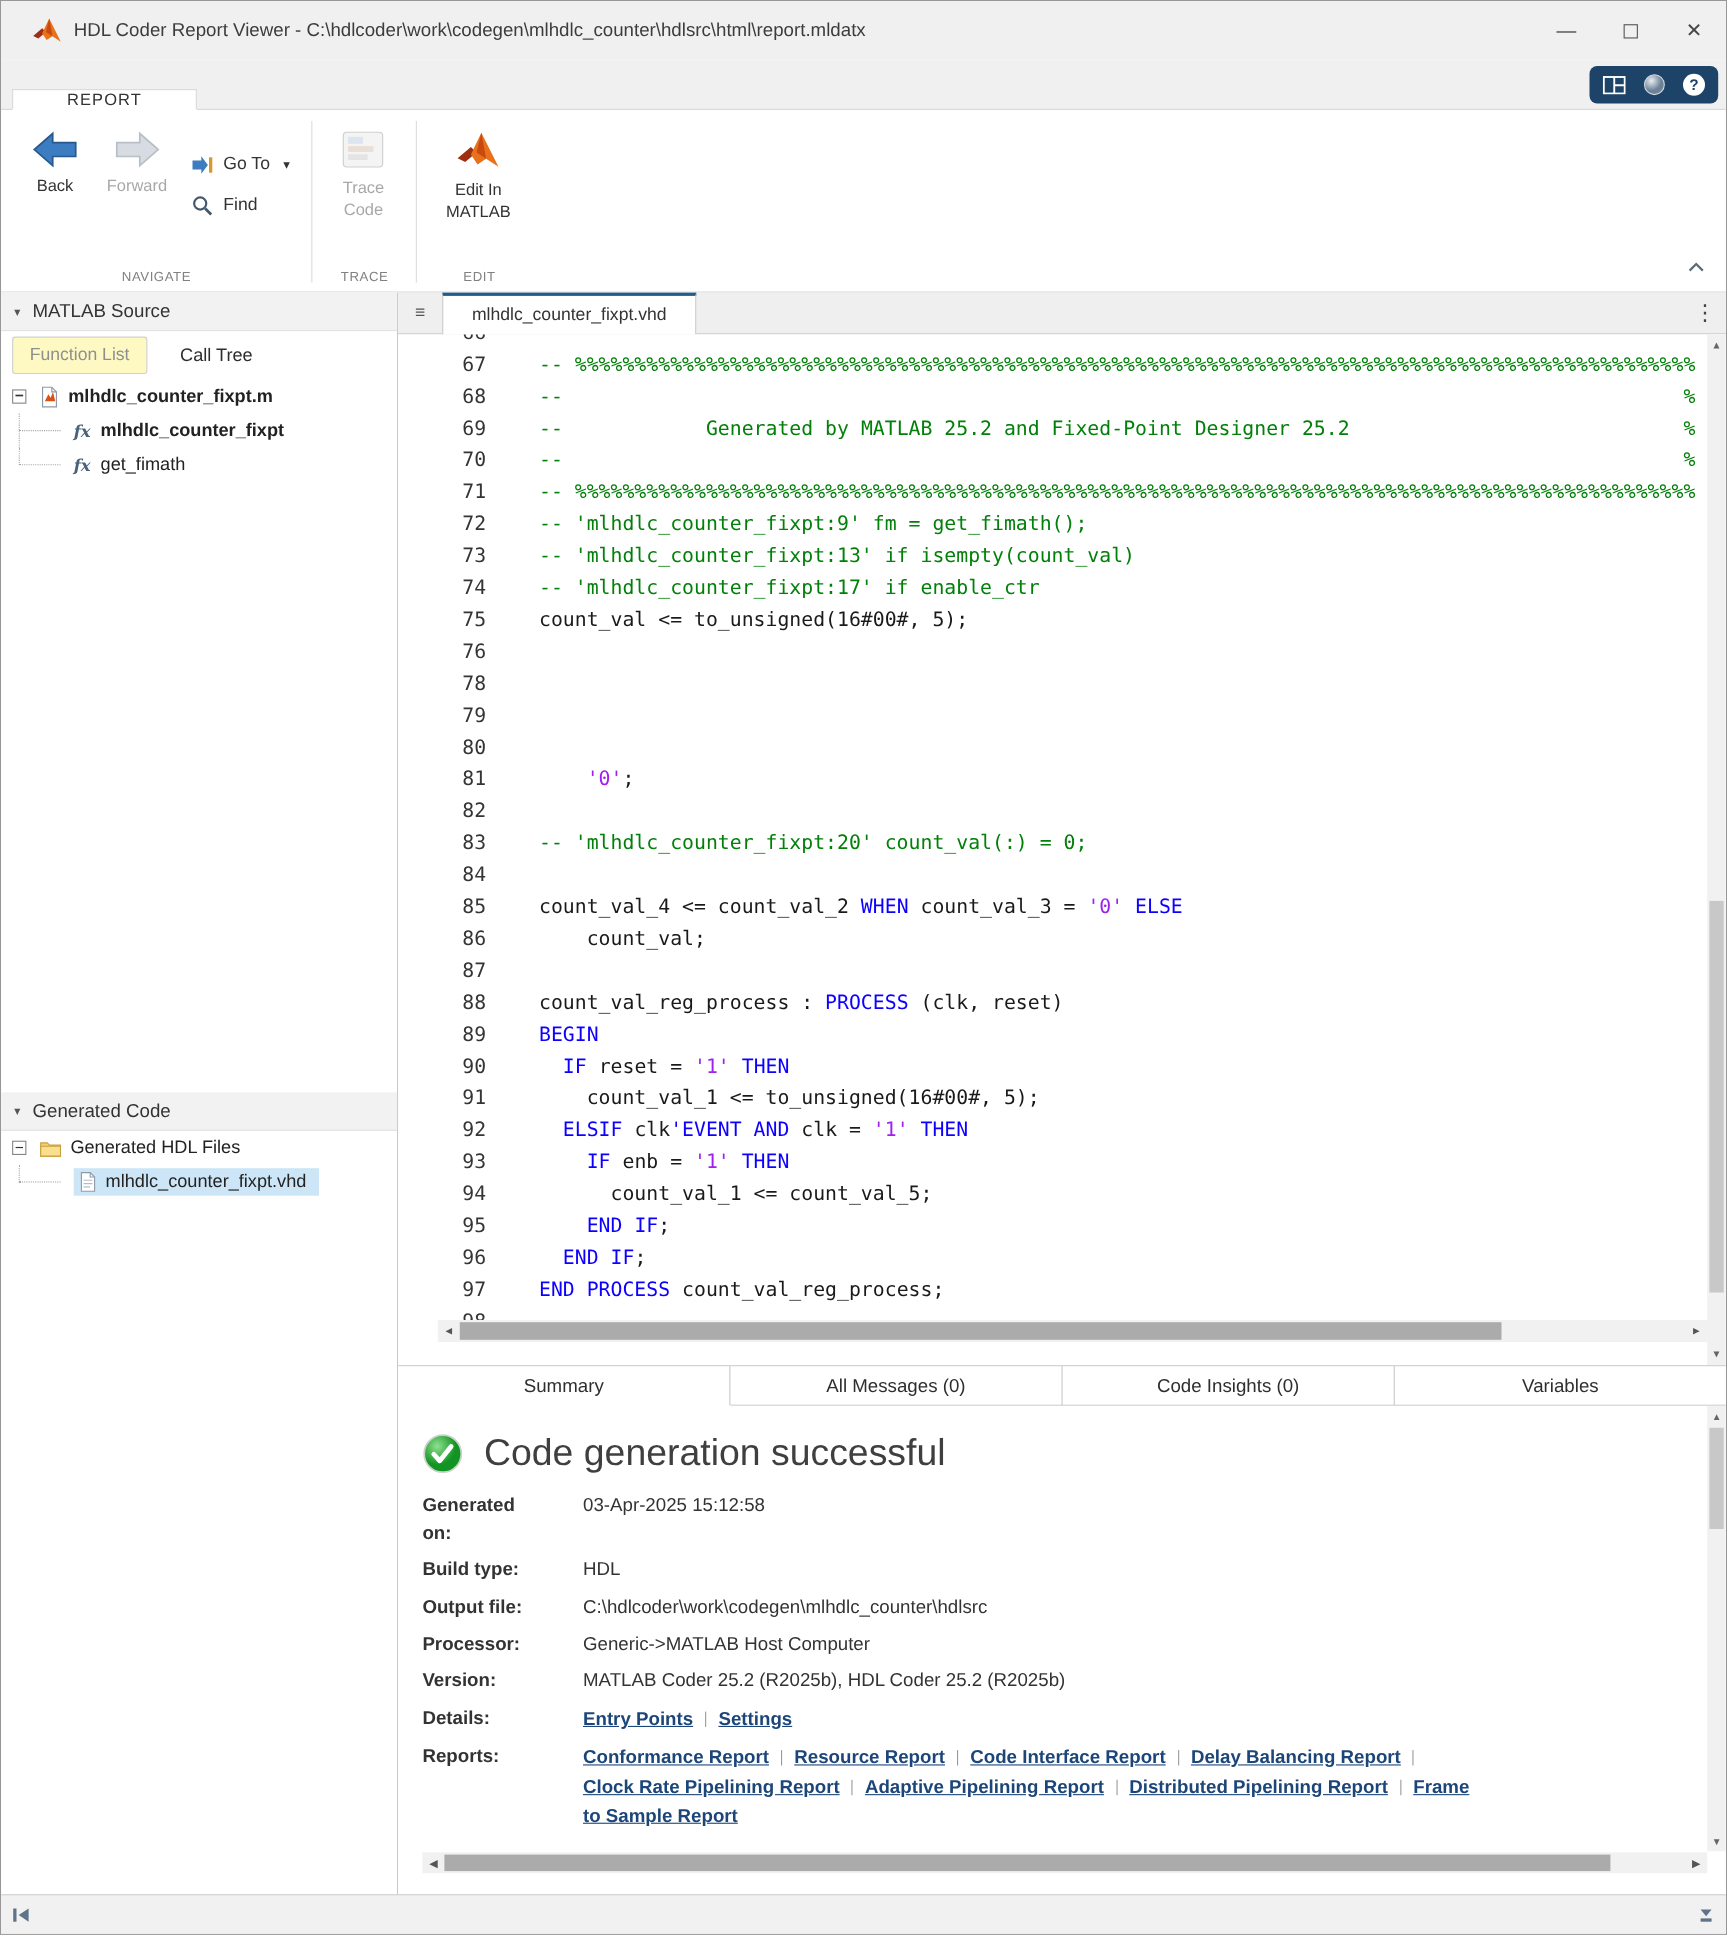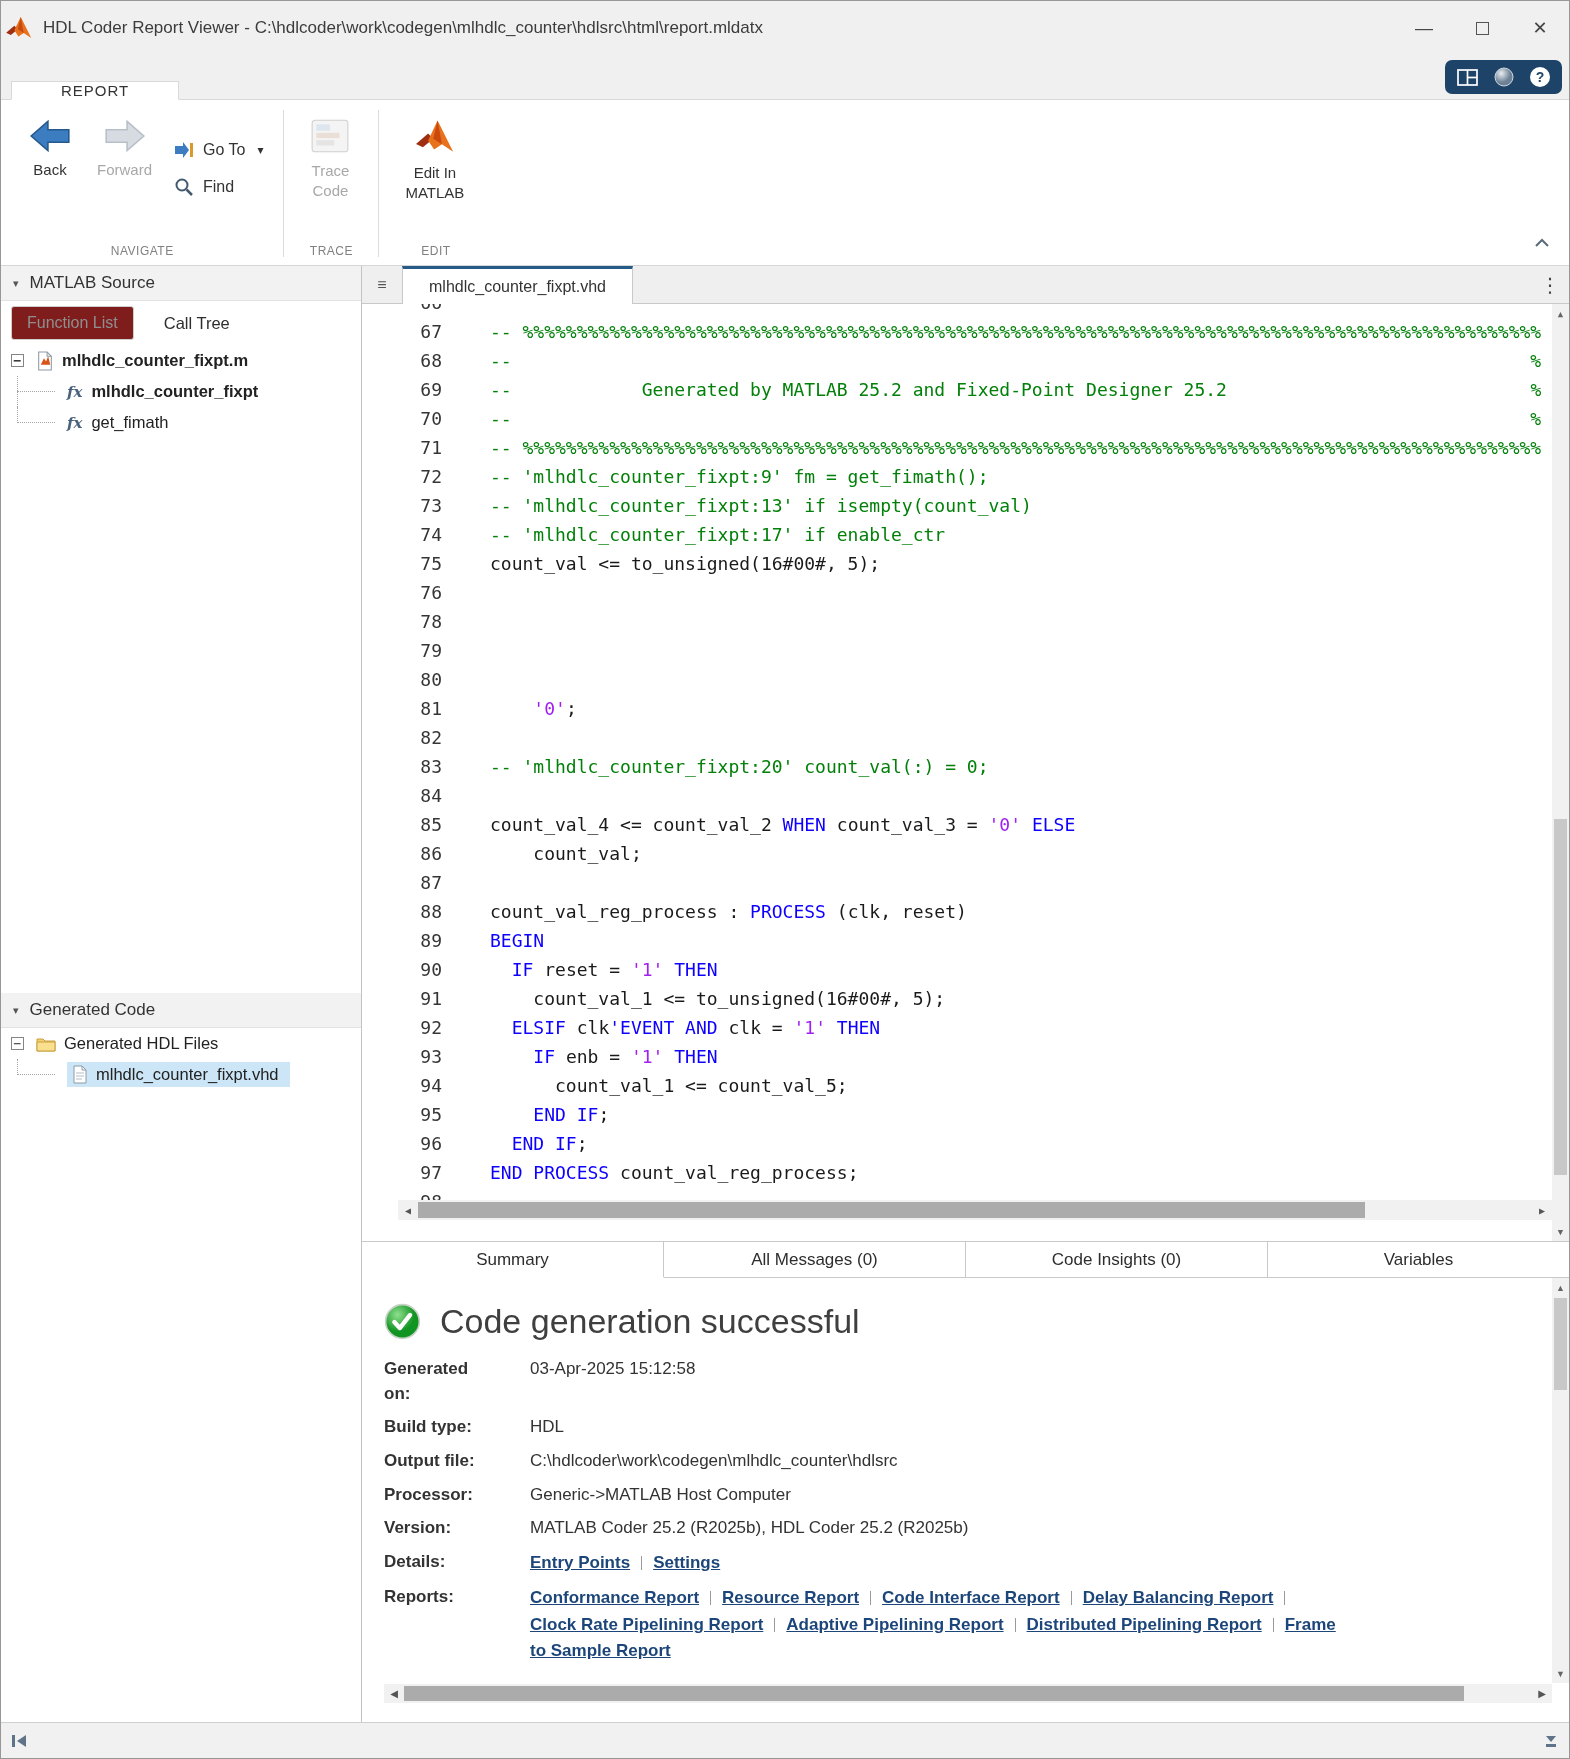--- a/index.html
+++ b/index.html
@@ -1,20 +1,20 @@
 <!DOCTYPE html>
 <html><head>
 <meta charset="utf-8">
 <style>
   * { margin:0; padding:0; box-sizing:border-box; }
   body { font-family:"Liberation Sans", sans-serif; background:#ffffff; }
   .window { position:relative; width:1570px; height:1759px; background:#fff; border:1px solid #979797; overflow:hidden; }
 
   
-  .titlebar { height:54px; background:#f0f0f0; display:flex; align-items:center; padding-left:4px; }
+  .titlebar { height:54px; background:#f0f0f0; display:flex; align-items:center; padding-left:28px; }
   .app-logo { width:28px; height:26px; flex-shrink:0; }
   .app-title { font-size:17px; color:#3c3c3c; margin-left:10px; flex:1; white-space:nowrap; overflow:hidden; }
   .win-controls { display:flex; height:100%; }
   .win-btn { width:58px; display:flex; align-items:center; justify-content:center; color:#474747; font-size:18px; cursor:default; }
   .maxi-box { width:13px; height:13px; border:1.5px solid #555; display:inline-block; }
 
   
   .tabrow { height:45px; background:#f0f0f0; border-bottom:1px solid #d9d9d9; display:flex; align-items:flex-end; position:relative; }
   .ribbon-tab { margin-left:10px; width:168px; background:#fff; border:1px solid #d9d9d9; border-bottom:1px solid #fff; margin-bottom:-1px; z-index:1; display:flex; align-items:center; justify-content:center; font-size:15px; letter-spacing:1px; color:#333; }
   .qat { position:absolute; right:7px; top:5px; height:34px; background:#1d4368; border-radius:7px; display:flex; align-items:center; padding:0 12px; gap:16px; }
@@ -36,21 +36,21 @@
   .collapse-btn { position:absolute; right:14px; bottom:12px; width:26px; height:20px; display:flex; align-items:center; justify-content:center; }
 
   
   .main { position:absolute; top:265px; left:0; right:0; bottom:36px; display:flex; }
 
   
   .sidebar { width:361px; border-right:1px solid #c3c3c3; background:#fff; display:flex; flex-direction:column; flex-shrink:0; }
   .panel-header { height:35px; background:#f2f2f2; border-bottom:1px solid #e2e2e2; display:flex; align-items:center; gap:11px; padding-left:12px; font-size:17px; color:#333; flex-shrink:0; }
   .panel-header .tri { font-size:11px; color:#555; }
   .src-tabs { height:44px; display:flex; align-items:center; gap:30px; padding-left:10px; flex-shrink:0; }
-  .toggle-selected { background:#7f1d1d; border:1px solid #cfcfcf; border-radius:3px; padding:7px 15px; font-size:16px; color:#8f8f8f; }
+  .toggle-selected { background:#fef9c3; border:1px solid #cfcfcf; border-radius:3px; padding:7px 15px; font-size:16px; color:#8f8f8f; }
   .toggle-plain { font-size:16.5px; color:#2e2e2e;text-align:right; }
   .tree { flex-shrink:0; }
   .tree-row { height:31px; display:flex; align-items:center; font-size:16.5px; color:#222; }
   .tree-row.bold { font-weight:bold; }
   .expander { width:13px; height:13px; border:1px solid #858585; background:#fff; display:flex; align-items:center; justify-content:center; font-size:13px; line-height:10px; color:#333; margin-left:10px; flex-shrink:0; font-family:"DejaVu Sans Mono", monospace; }
   .node-icon { margin-left:12px; margin-right:8px; display:flex; flex-shrink:0; }
   .twig { width:50px; height:31px; position:relative; flex-shrink:0; margin-left:16px; }
   .twig::before { content:""; position:absolute; left:0; top:0; bottom:0; border-left:1px dotted #a6a6a6; }
   .twig.last::before { bottom:15px; }
   .twig::after { content:""; position:absolute; left:0; top:15px; width:38px; border-top:1px dotted #a6a6a6; }

